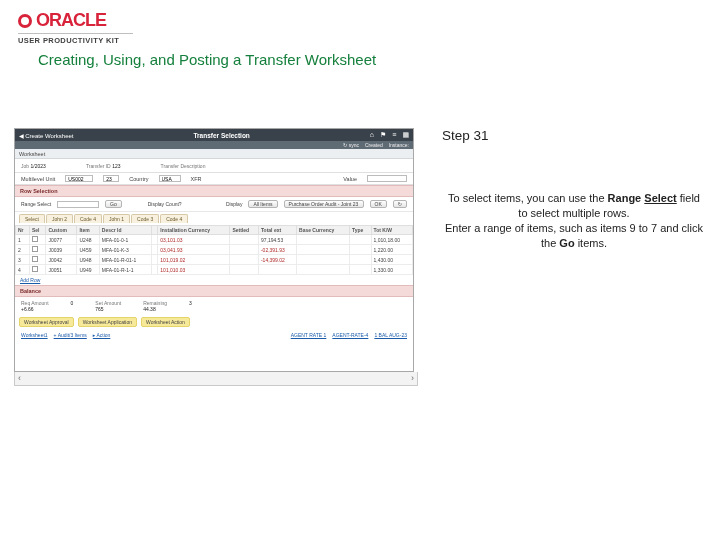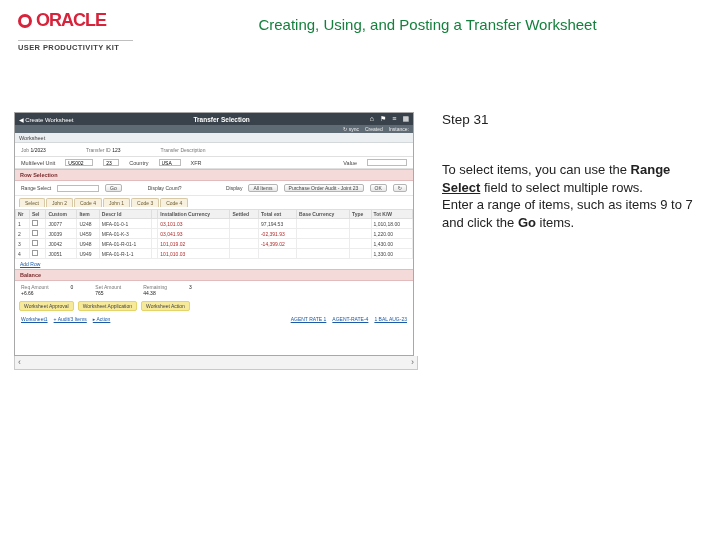--- a/index.html
+++ b/index.html
@@ -1,22 +1,22 @@
 <!DOCTYPE html>
 <html><head>
 <meta charset="utf-8">
 <style>
   * { box-sizing: border-box; margin: 0; padding: 0; }
   html, body { width: 720px; height: 540px; font-family: Arial, Helvetica, sans-serif; background: #fff; color: #222; }
   .page { width: 720px; height: 540px; position: relative; }
-  .header { display: flex; align-items: flex-start; padding: 10px 18px 6px 18px; }
+  .header { display: flex; align-items: flex-start; padding: 10px 18px 6px 18px; flex-direction: column; }
   .logo-block { display: flex; flex-direction: column; align-items: flex-start; }
   .oracle-logo { display: flex; align-items: center; font-family: Arial; font-weight: 700; color: #d8233b; font-size: 18px; letter-spacing: -1px; }
   .oracle-logo .dot { width: 14px; height: 14px; border: 3px solid #d8233b; border-radius: 50%; margin-right: 4px; display:inline-block;}
-  .upk { font-size: 7.5px; font-weight: 700; letter-spacing: 0.4px; color:#414141; border-top:1px solid #bfbfbf; margin-top:9px; padding-top:2px; width: 115px;}
+  .upk { font-size: 7.5px; font-weight: 700; letter-spacing: 0.4px; color:#414141; border-top:1px solid #bfbfbf; margin-top:2px; padding-top:2px; width: 115px;}
   .page-title { flex:1; text-align: center; font-size: 15px; color:#15803d; padding-top:6px; padding-left:20px;}
   .body { display:flex; padding: 54px 14px 0 14px; align-items:flex-start; }
   .shot-wrap { width: 404px; }
   .shot { width: 400px; height: 244px; border:1px solid #a8a8a8; background:#fff; font-size:5.5px; color:#444; overflow:hidden; position:relative;}
   .topbar { background:#39424a; color:#fff; height:12px; display:flex; align-items:center; font-size:6px; padding:0 4px; justify-content:space-between;}
   .topbar .mid { font-weight:700; font-size:6.5px; }
   .topbar .right { display:flex; gap:6px; font-size:7px;}
   .subbar { background:#5e6a74; color:#eee; height:8px; display:flex; align-items:center; justify-content:flex-end; font-size:5px; padding:0 4px; gap:6px;}
   .bc { background:#eceff2; height:10px; display:flex; align-items:center; padding:0 4px; gap:6px; border-bottom:1px solid #d5d8db;}
   .infobar { background:#fff; height:14px; display:flex; align-items:center; padding:2px 6px; gap:40px; border-bottom:1px solid #e0e0e0;}
@@ -42,22 +42,22 @@
   .totals .cell{ display:flex; flex-direction:column;}
   .totals .cell .l{ color:#777;}
   .totals .cell .v{ color:#222;}
   .yellowrow{ display:flex; gap:4px; padding:2px 4px;}
   .yellowrow span{ background:#f7e99a; border:1px solid #e4d46a; font-size:5px; padding:1px 4px; border-radius:2px;}
   .linksrow{ display:flex; gap:6px; padding:3px 6px; font-size:5px;}
   .linksrow span{ color:#1a5aa8; text-decoration:underline;}
   .scrollbar{ position: relative; width:404px; height:14px; background:#f3f3f3; border:1px solid #c9c9c9; border-top:none; display:flex; align-items:center; justify-content:space-between; padding:0 3px; font-size:9px; color:#6a6a6a;}
   .scrollbar .arrow{ cursor:default; user-select:none; line-height:1;}
   .right-pane { flex:1; padding: 0 0 0 24px; font-size: 13px; color:#222;}
-  .step-label{ margin-bottom: 34px; font-size:13.5px;}
-  .instr{ line-height:1.35; font-size:13px; }
+  .step-label{ margin-bottom: 48px; font-size:13.5px;}
+  .instr{ line-height:1.35; font-size:11px;text-align:center; }
   .instr .b{ font-weight:700;}
   .instr .u{ text-decoration:underline;}
 </style>
 </head>
 <body>
 
 <div class="page">
 
   <div class="header">
     <div class="logo-block">

